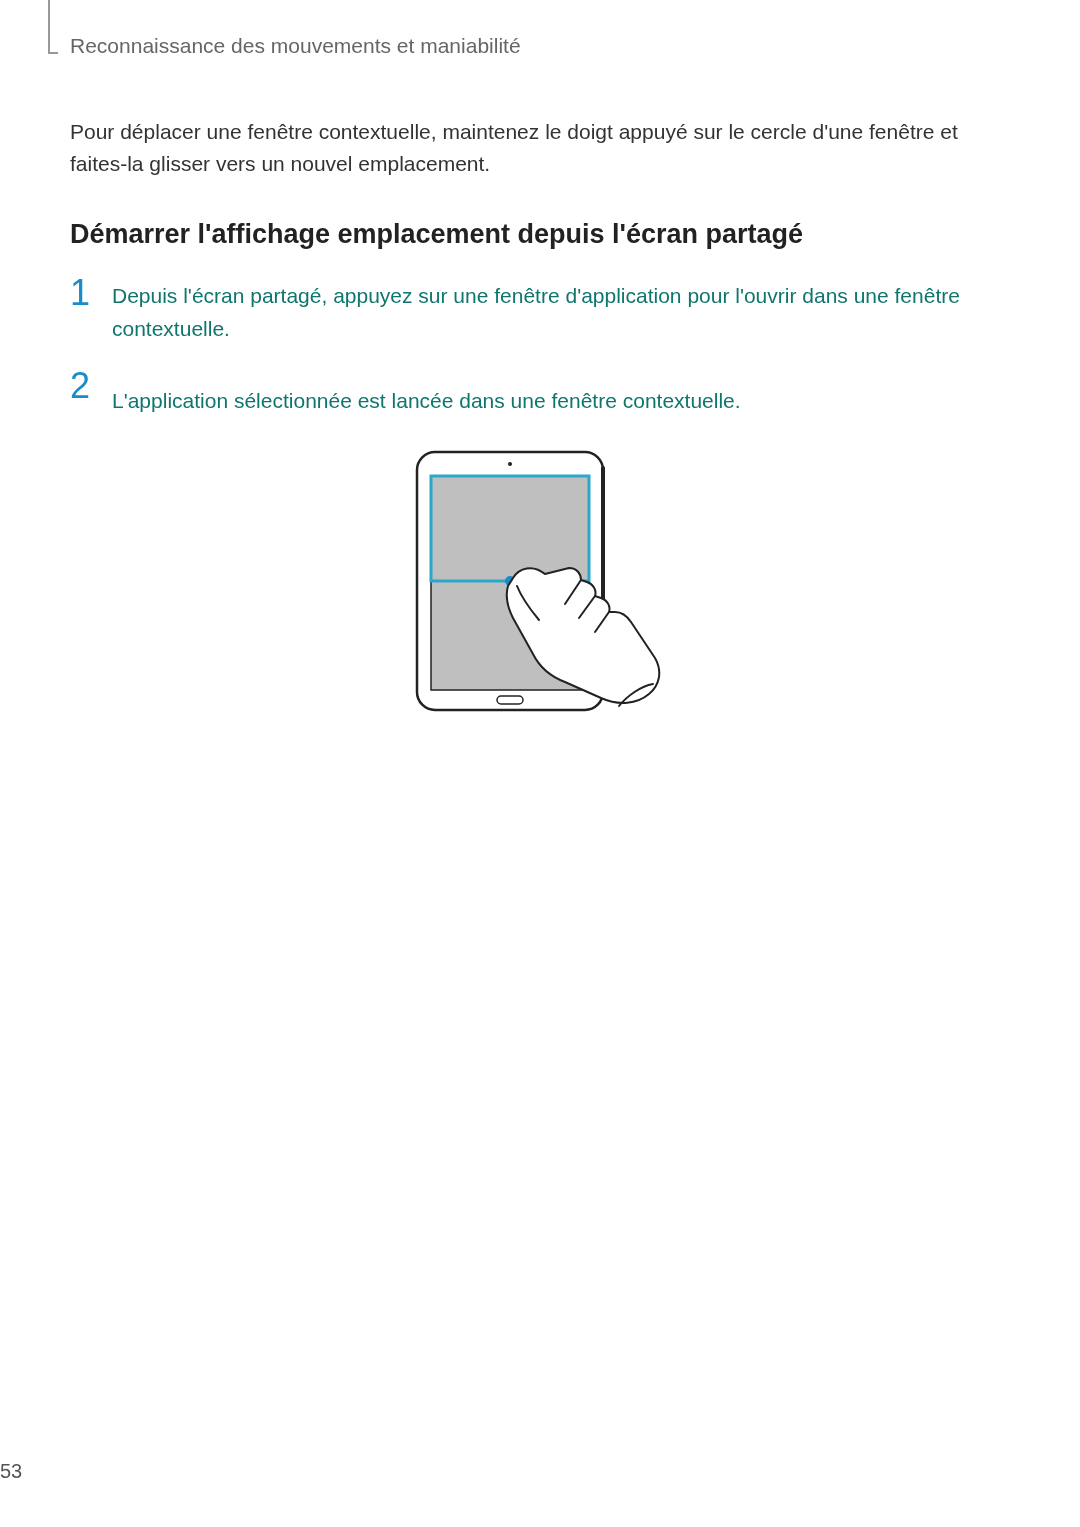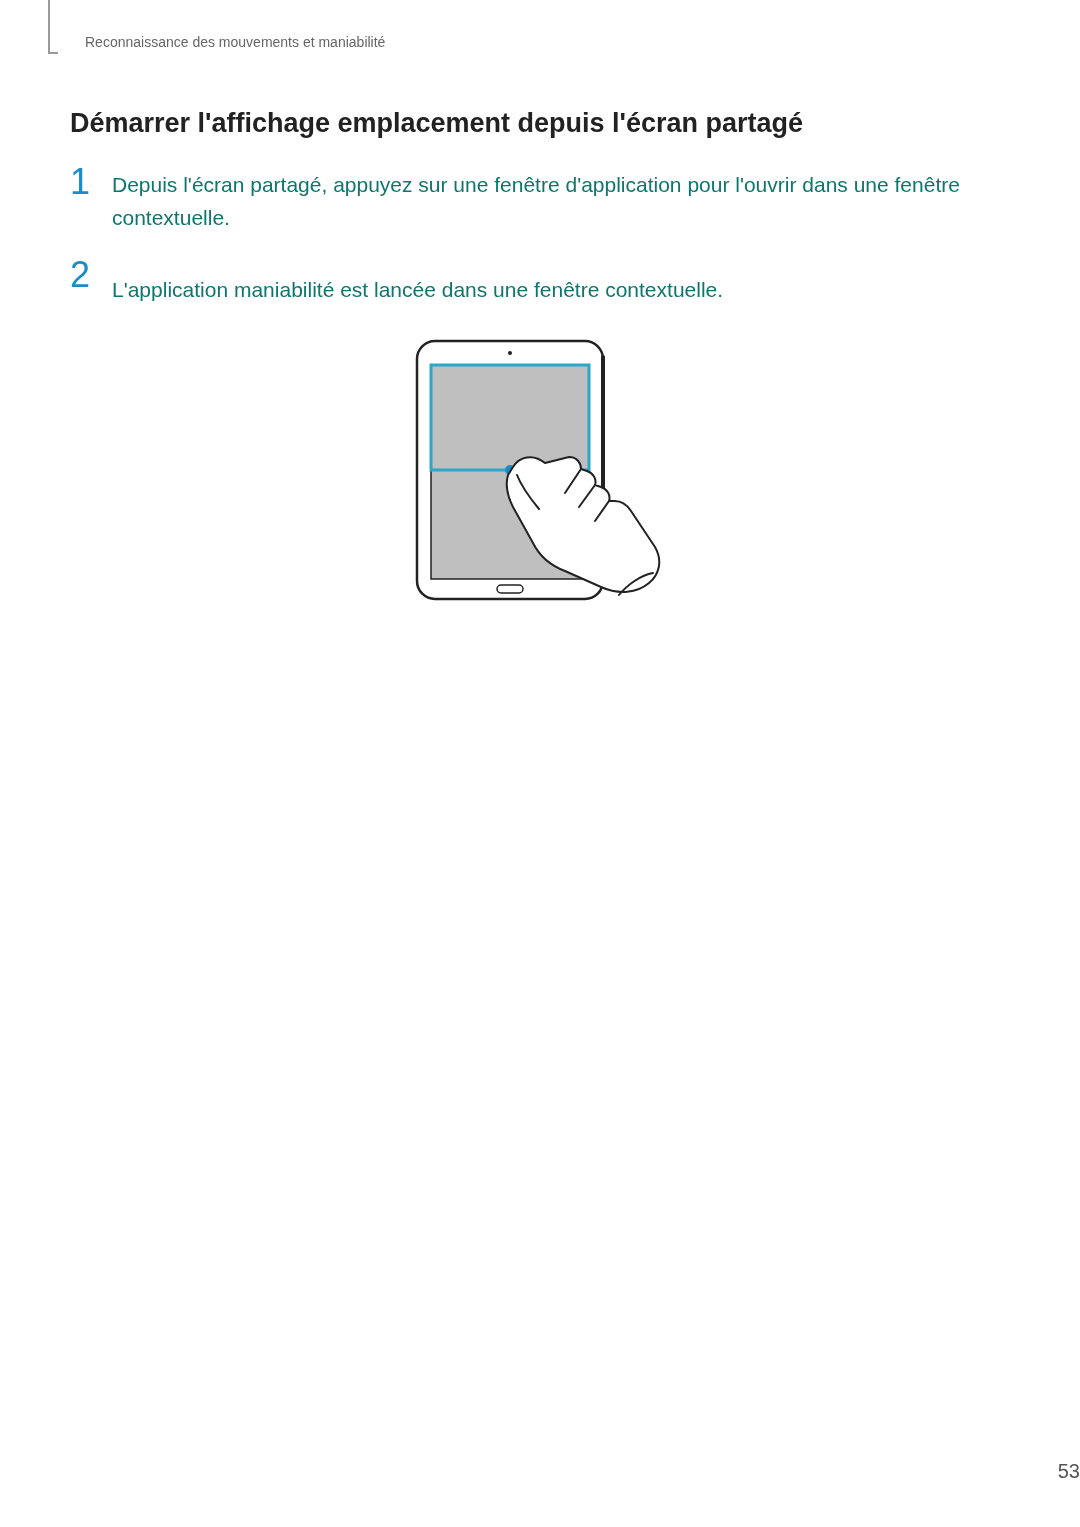--- a/index.html
+++ b/index.html
@@ -27,24 +27,24 @@
     .header-mark::after {
       content: "";
       position: absolute;
       left: 0;
       bottom: 0;
       width: 10px;
       height: 2px;
       background: #999;
     }
     .breadcrumb {
-      font-size: 14px;
+      font-size: 21px;
       color: #666;
       margin-bottom: 58px;
-      margin-left: 15px;
+      margin-left: 0;
     }
     .section-title {
       font-size: 27px;
       font-weight: bold;
       color: #222;
       margin-bottom: 24px;
     }
     .paragraph {
       font-size: 21px;
       color: #333;
@@ -80,44 +80,45 @@
       width: 100%;
       display: flex;
       justify-content: center;
       margin-top: 28px;
     }
     .page-number {
       position: absolute;
       bottom: 44px;
       left: 0;
       width: 100%;
-      text-align: right;
+      text-align: left;
       font-size: 20px;
       color: #555;
     }
   </style>
 </head>
 <body>
 
 <div class="page">
   <div class="header-mark"></div>
   <div class="breadcrumb">Reconnaissance des mouvements et maniabilité</div>
 
+  <p class="paragraph">Pour déplacer une fenêtre contextuelle, maintenez le doigt appuyé sur le cercle d'une fenêtre et faites-la glisser vers un nouvel emplacement.</p>
 
   <h2 class="section-title">Démarrer l'affichage emplacement depuis l'écran partagé</h2>
 
   <div class="steps">
     <div class="step">
       <div class="step-num">1</div>
       <div class="step-body">Depuis l'écran partagé, appuyez sur une fenêtre d'application pour l'ouvrir dans une fenêtre contextuelle.</div>
     </div>
     <div class="step">
       <div class="step-num">2</div>
       <div class="step-body">
-        <span class="sub">L'application maniabilité est lancée dans une fenêtre contextuelle.</span>
+        <span class="sub">L'application sélectionnée est lancée dans une fenêtre contextuelle.</span>
       </div>
     </div>
   </div>
 
   <div class="illustration-wrap">
     <svg width="270" height="320" viewBox="0 0 270 320">
 
       <rect x="12" y="6" width="186" height="258" rx="18" ry="18" fill="#fff" stroke="#222" stroke-width="2.5"></rect>
       <rect x="196" y="20" width="4" height="230" fill="#222" rx="2"></rect>
 

